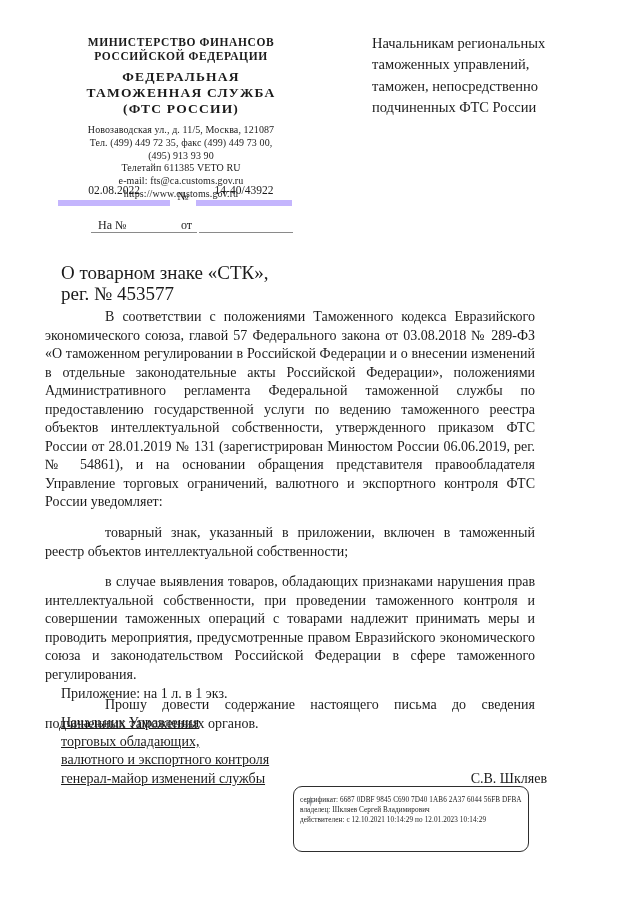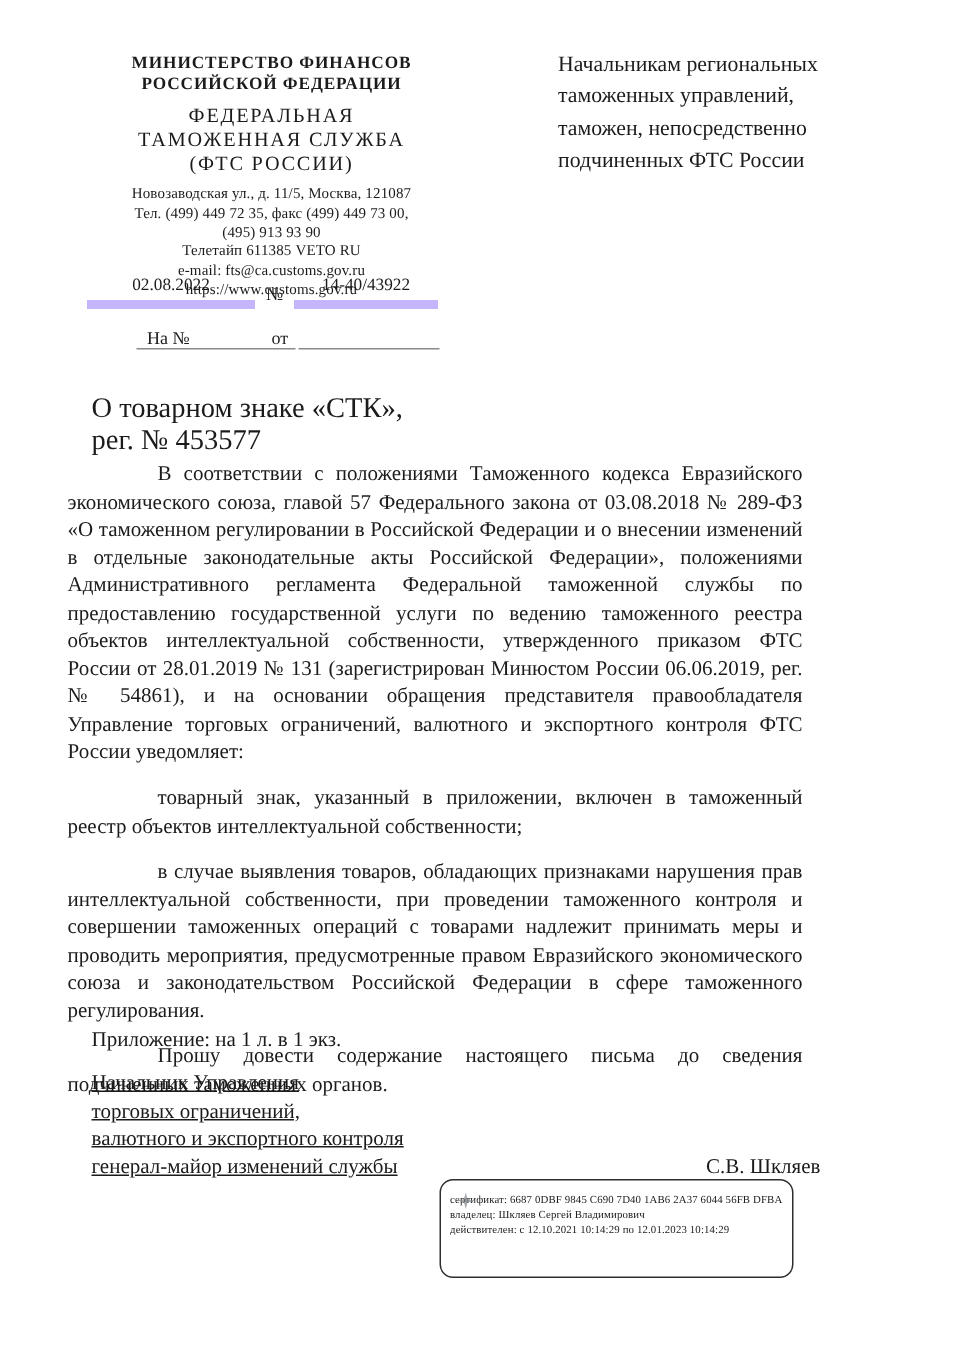--- a/index.html
+++ b/index.html
@@ -21,21 +21,21 @@
     text-align: center;
   }
   .ministry {
     font-weight: bold;
     font-size: 11.5px;
     line-height: 13.5px;
     letter-spacing: 0.6px;
   }
   .agency {
     margin-top: 6px;
-    font-weight: normal;
+    font-weight: bold;
     font-size: 13.5px;
     line-height: 16px;
     letter-spacing: 1.2px;
   }
   .contact {
     margin-top: 7px;
     font-size: 10px;
     line-height: 12.8px;
     letter-spacing: 0.1px;
   }
@@ -210,21 +210,21 @@
     <p>В соответствии с положениями Таможенного кодекса Евразийского экономического союза, главой 57 Федерального закона от 03.08.2018 № 289-ФЗ «О таможенном регулировании в Российской Федерации и о внесении изменений в отдельные законодательные акты Российской Федерации», положениями Административного регламента Федеральной таможенной службы по предоставлению государственной услуги по ведению таможенного реестра объектов интеллектуальной собственности, утвержденного приказом ФТС России от 28.01.2019 № 131 (зарегистрирован Минюстом России 06.06.2019, рег. № 54861), и на основании обращения представителя правообладателя Управление торговых ограничений, валютного и экспортного контроля ФТС России уведомляет:</p>
     <p>товарный знак, указанный в приложении, включен в таможенный реестр объектов интеллектуальной собственности;</p>
     <p>в случае выявления товаров, обладающих признаками нарушения прав интеллектуальной собственности, при проведении таможенного контроля и совершении таможенных операций с товарами надлежит принимать меры и проводить мероприятия, предусмотренные правом Евразийского экономического союза и законодательством Российской Федерации в сфере таможенного регулирования.</p>
     <p>Прошу довести содержание настоящего письма до сведения подчиненных таможенных органов.</p>
   </div>
 
   <div class="attachment">Приложение: на 1 л. в 1 экз.</div>
 
   <div class="signature">
     <div>Начальник Управления</div>
-    <div>торговых ограничений,</div>
+    <div>торговых обладающих,</div>
     <div>валютного и экспортного контроля</div>
     <div>генерал-майор изменений службы</div>
     <span class="sig-name">С.В. Шкляев</span>
   </div>
 
   <div class="stamp">
     <span class="stamp-emblem">
       <svg viewBox="0 0 10 10" width="11" height="11" aria-hidden="true">
         <path d="M5 0 L6.1 3.9 L10 5 L6.1 6.1 L5 10 L3.9 6.1 L0 5 L3.9 3.9 Z" fill="#8a8f94"></path>
         <circle cx="5" cy="5" r="1.1" fill="#6d7277"></circle>

